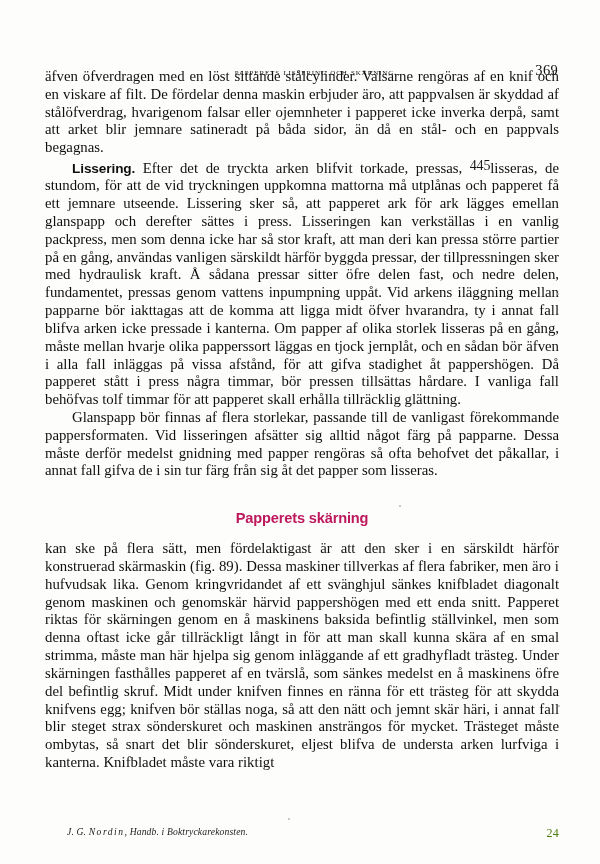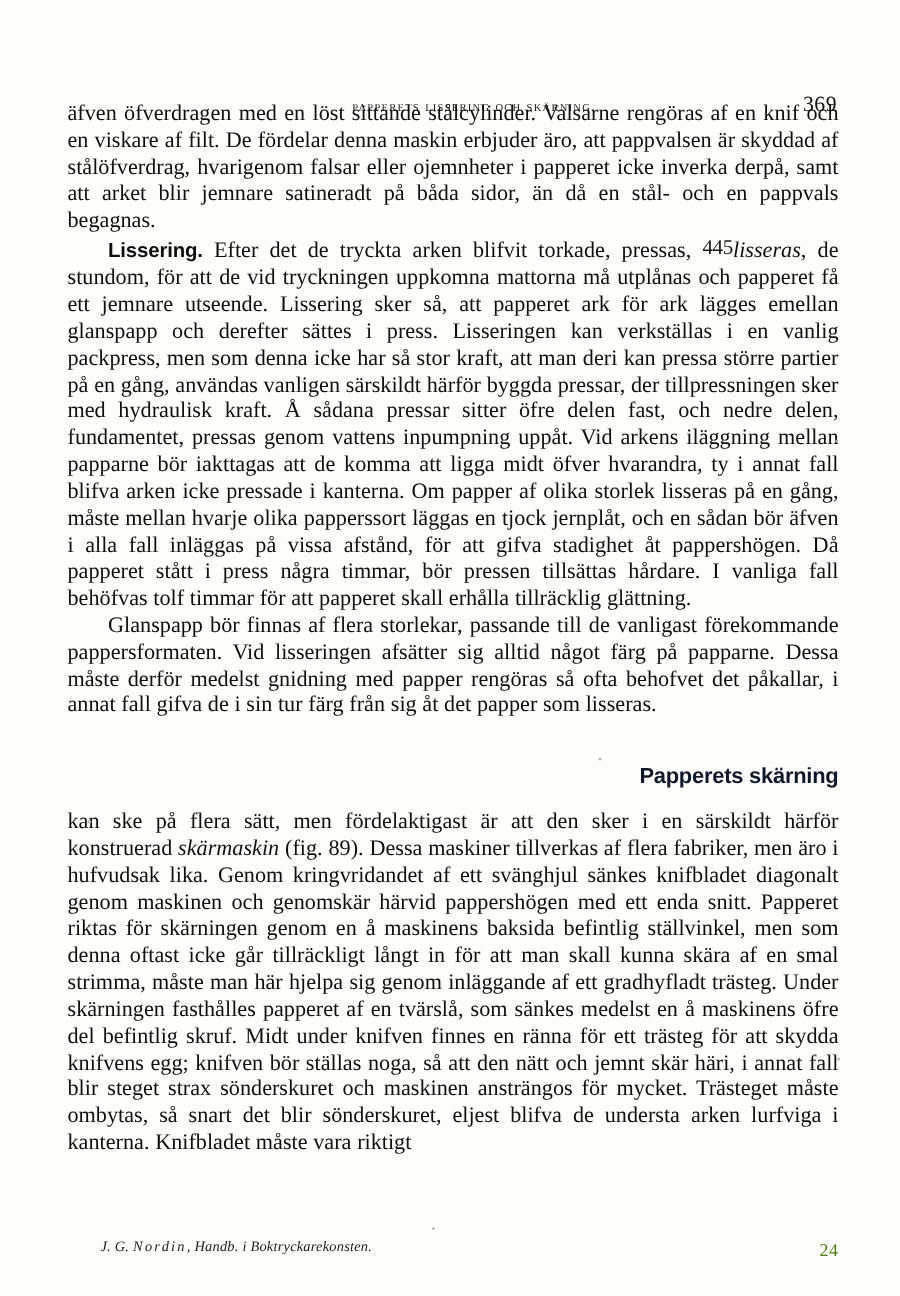--- a/index.html
+++ b/index.html
@@ -62,38 +62,38 @@
     hyphens: none;
     word-spacing: 0.1px;
   }
   p.indent { text-indent: 27px; }
   .run-in {
     font-family: "Liberation Sans", "DejaVu Sans", sans-serif;
     font-weight: bold;
     font-size: 13.6px;
     letter-spacing: -0.1px;
   }
-  .ital { font-style: italic; }
+  .ital { }
   .marginal {
     font-size: 14px;
     vertical-align: 2.5px;
     letter-spacing: -0.2px;
     color: #1b1916;
   }
   
   .sec-heading {
     margin: 0;
     padding-top: 30px;
     padding-bottom: 14px;
-    text-align: right;
+    text-align: center;
     font-family: "Liberation Sans", "DejaVu Sans", sans-serif;
     font-weight: bold;
     font-size: 14.6px;
     letter-spacing: -0.15px;
-    color: #0f172a;
+    color: #be185d;
   }
   
   .footer {
     position: absolute;
     left: 45px;
     top: 826px;
     width: 514px;
     display: flex;
     align-items: flex-start;
   }

